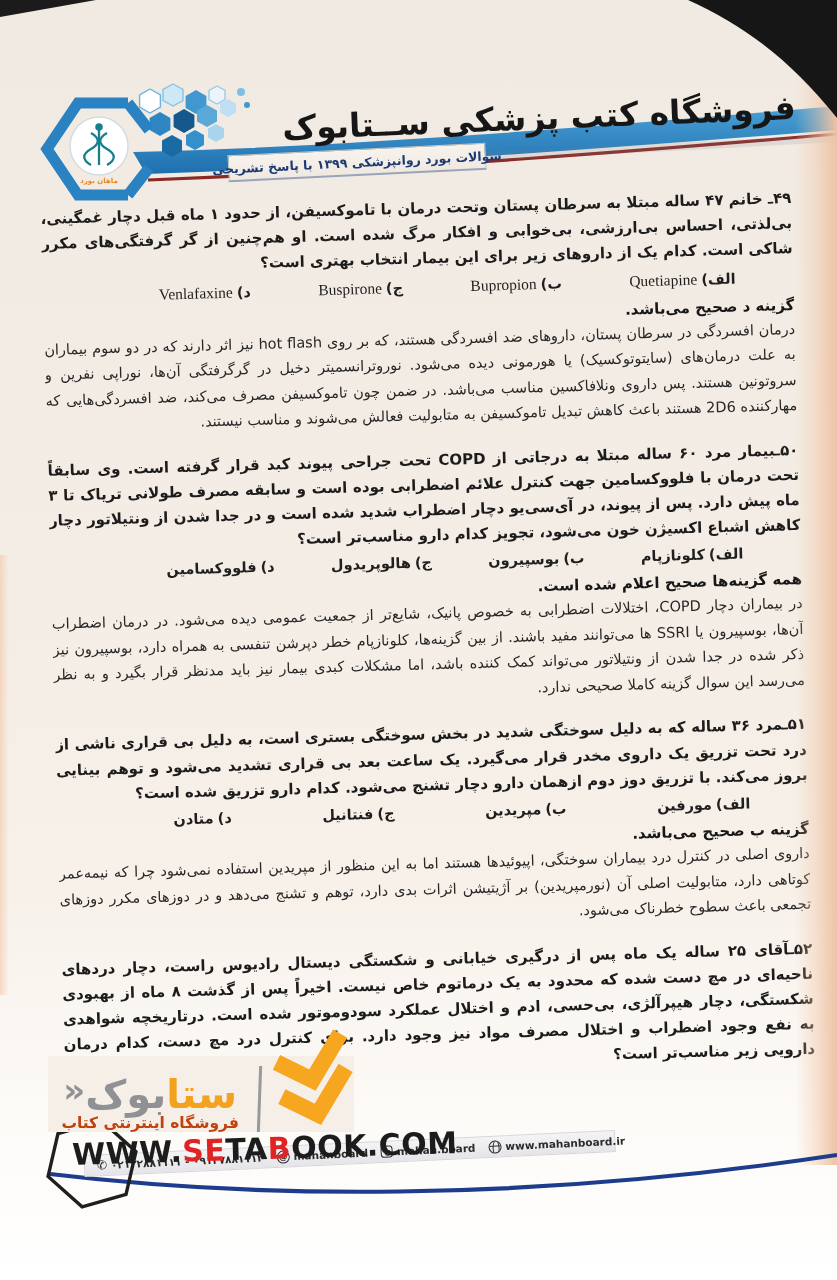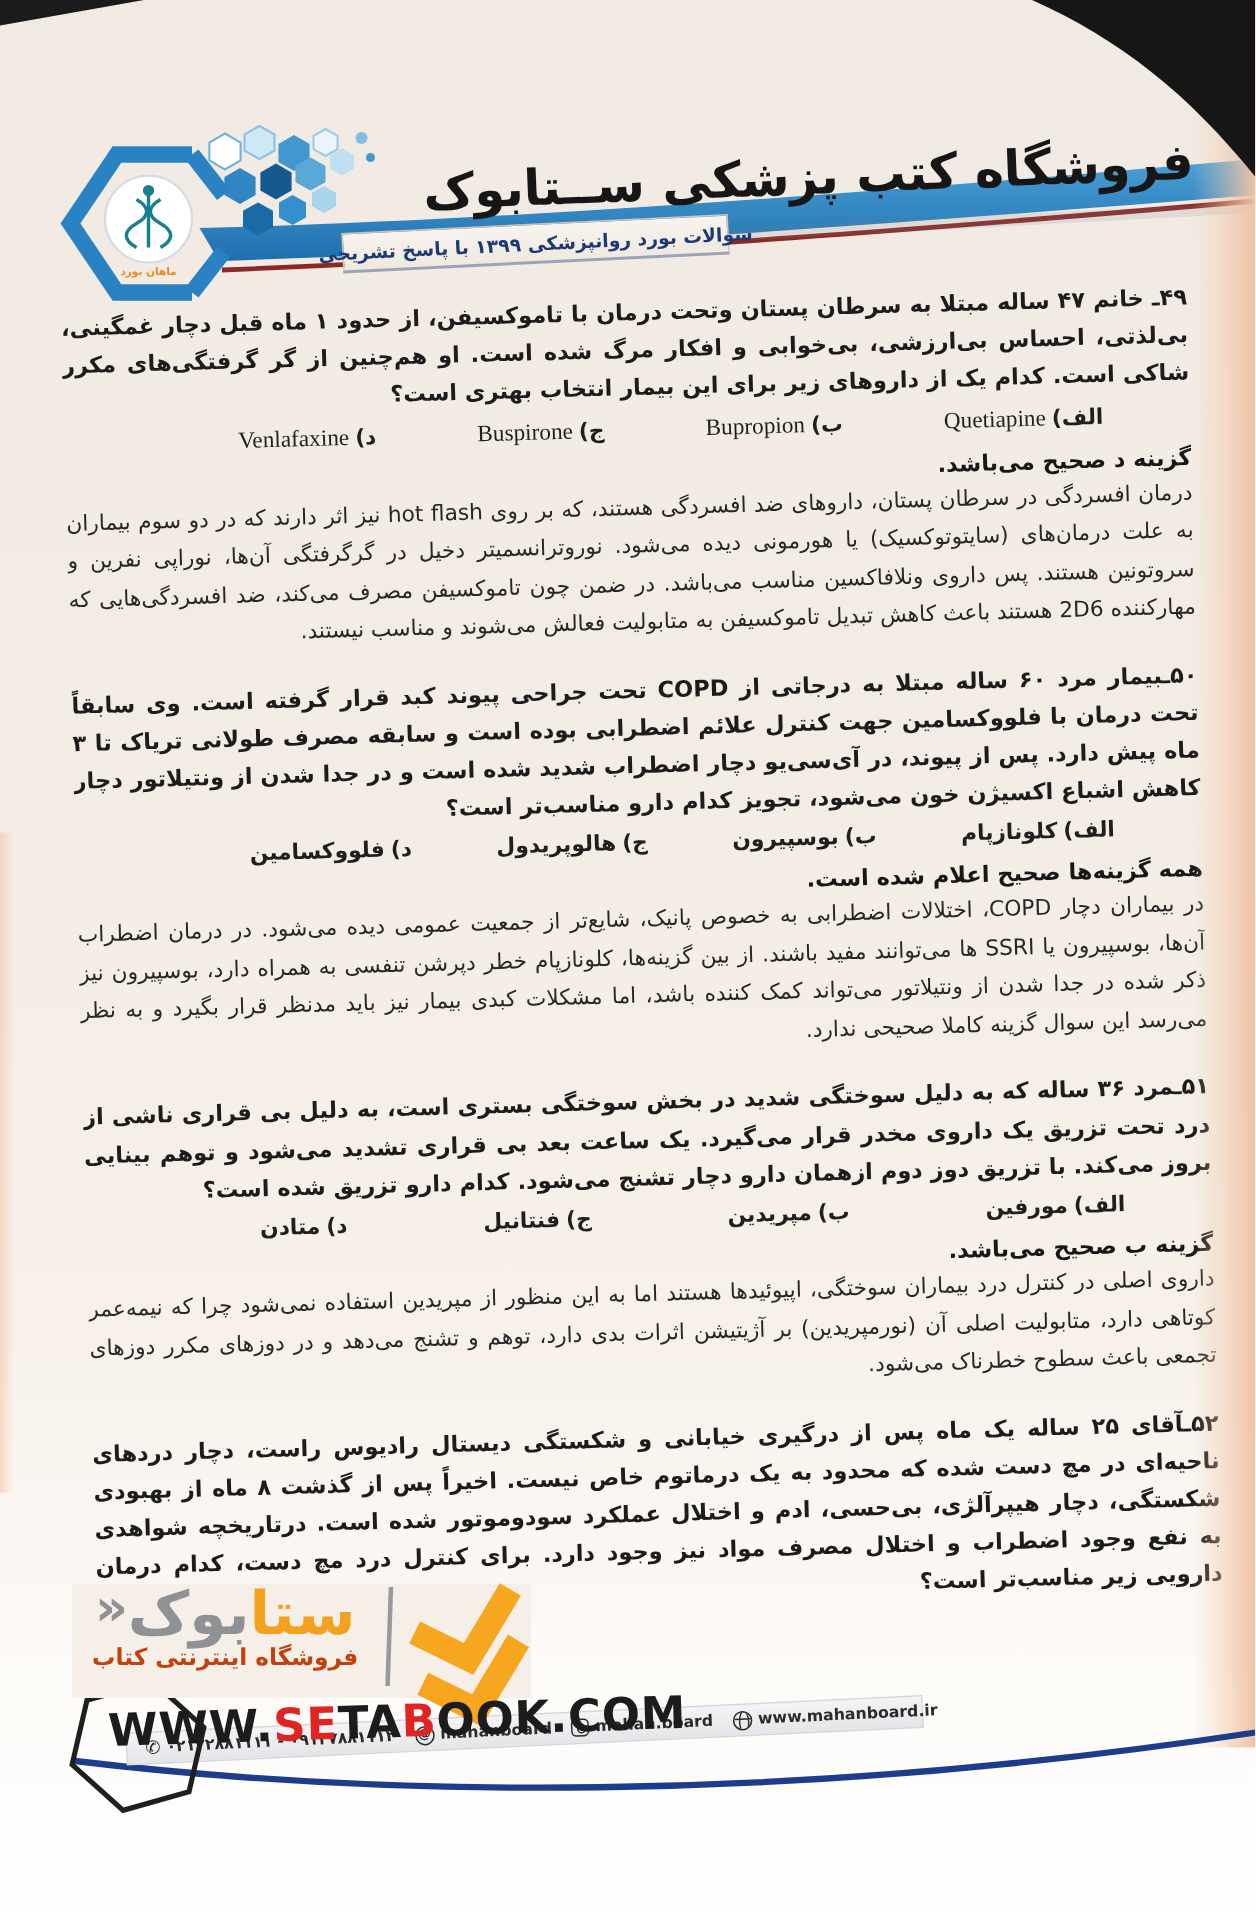--- a/index.html
+++ b/index.html
@@ -31,21 +31,21 @@
   .opts { display:flex; justify-content:space-between; align-items:baseline;
     padding:1px 58px 0 116px; margin:0 0 10px; font-size:14.5px; font-weight:700; color:#1f1f1f; }
   .opt { white-space:nowrap; }
   .okey { margin-left:4px; }
   .lt { font-family:"Liberation Serif", serif; font-weight:400; font-size:15.5px; direction:ltr; unicode-bidi:embed; }
   .ah { font-size:15px; font-weight:700; color:#171717; margin:4px 0 3px; }
   .ex { font-size:14.5px; line-height:1.76; font-weight:400; text-align:justify; margin:0 0 13px; color:#272727; }
   .gap { height:6px; }
   
   .wm { position:absolute; left:48px; top:1056px; width:306px; height:76px; z-index:12;
-    background:#f5efe8; display:flex; align-items:flex-start; }
+    background:#f5efe8; display:flex; align-items:flex-end; }
   .wm-left { display:flex; flex-direction:column; align-items:center; width:212px; }
   .wm-word { direction:rtl; font-weight:900; font-size:40px; line-height:.95; letter-spacing:-1px; white-space:nowrap; }
   .wm-orange { color:#f2a21f; }
   .wm-gray { color:#8f9194; }
   .wm-chev { color:#8f9194; font-weight:900; font-size:34px; vertical-align:6px; }
   .wm-caption { font-size:15.5px; font-weight:700; color:#c2410c; margin-top:1px; direction:rtl; }
   .wm-divider { width:3px; height:66px; background:#97999c; margin:2px 10px 0 6px; transform:rotate(2deg); }
   .wm-emblem { margin-top:-2px; }
   
   .url { position:absolute; left:72px; top:1131px; z-index:13; font-weight:700; font-size:30px;

